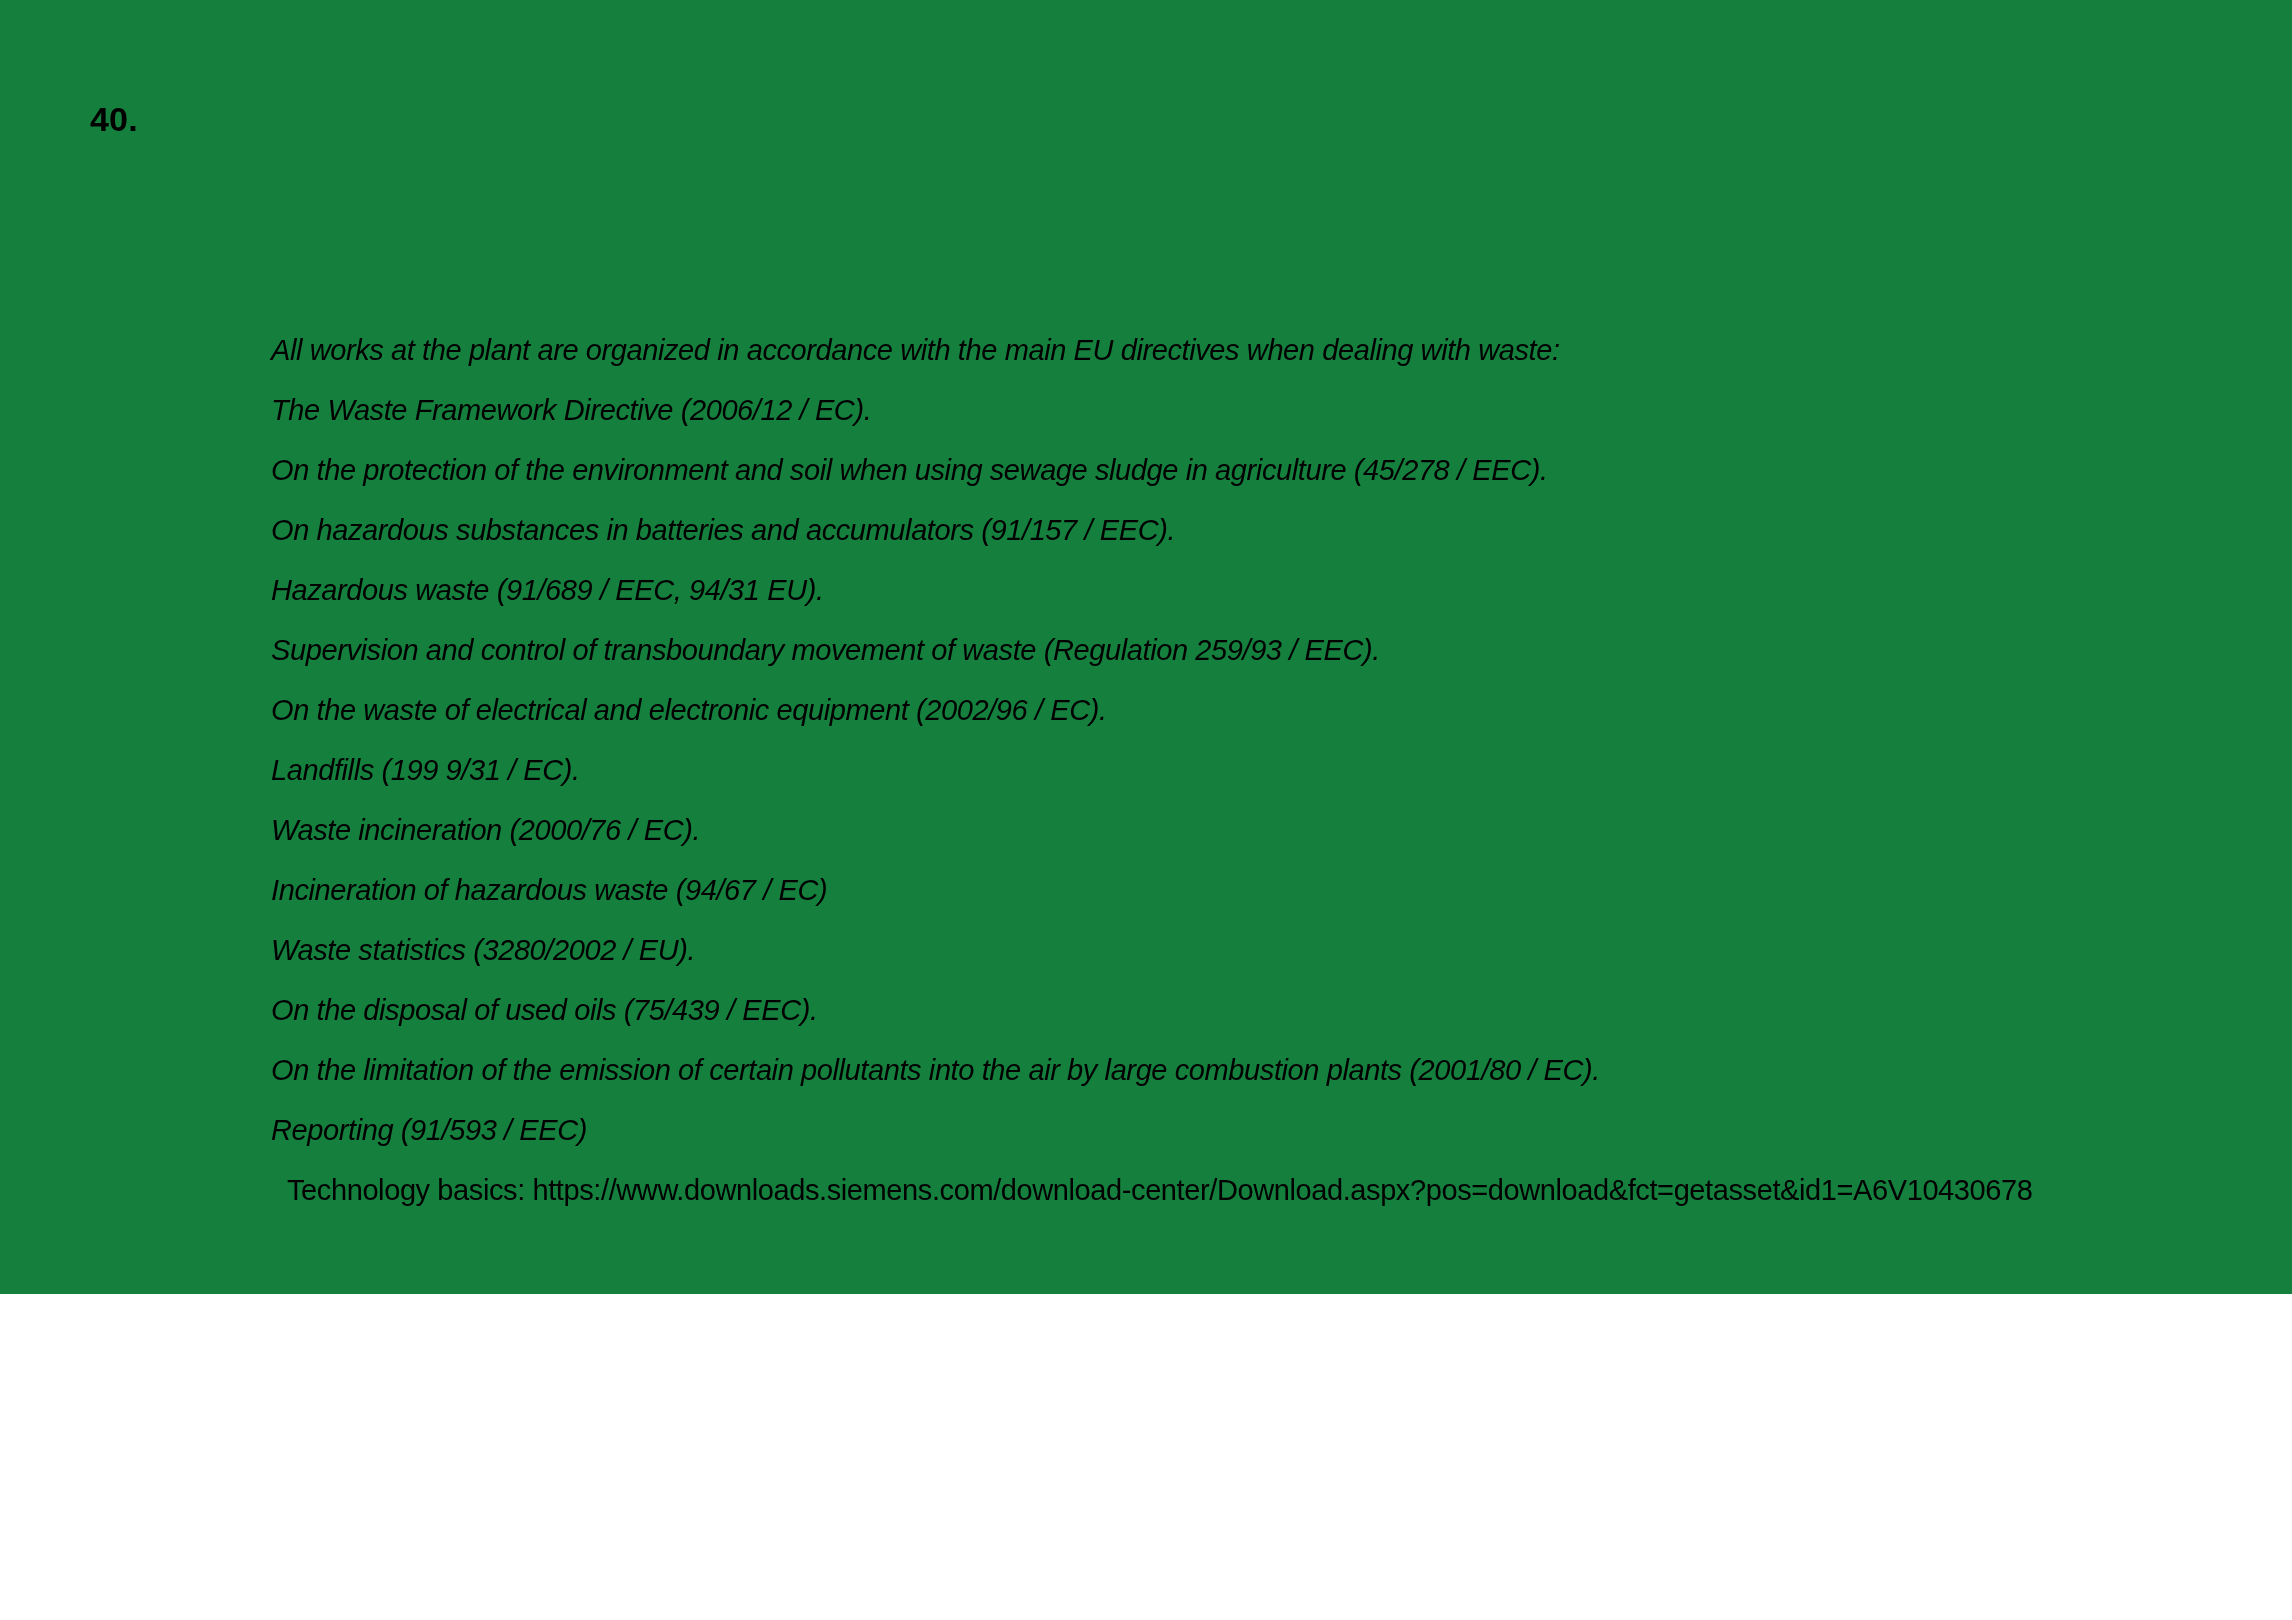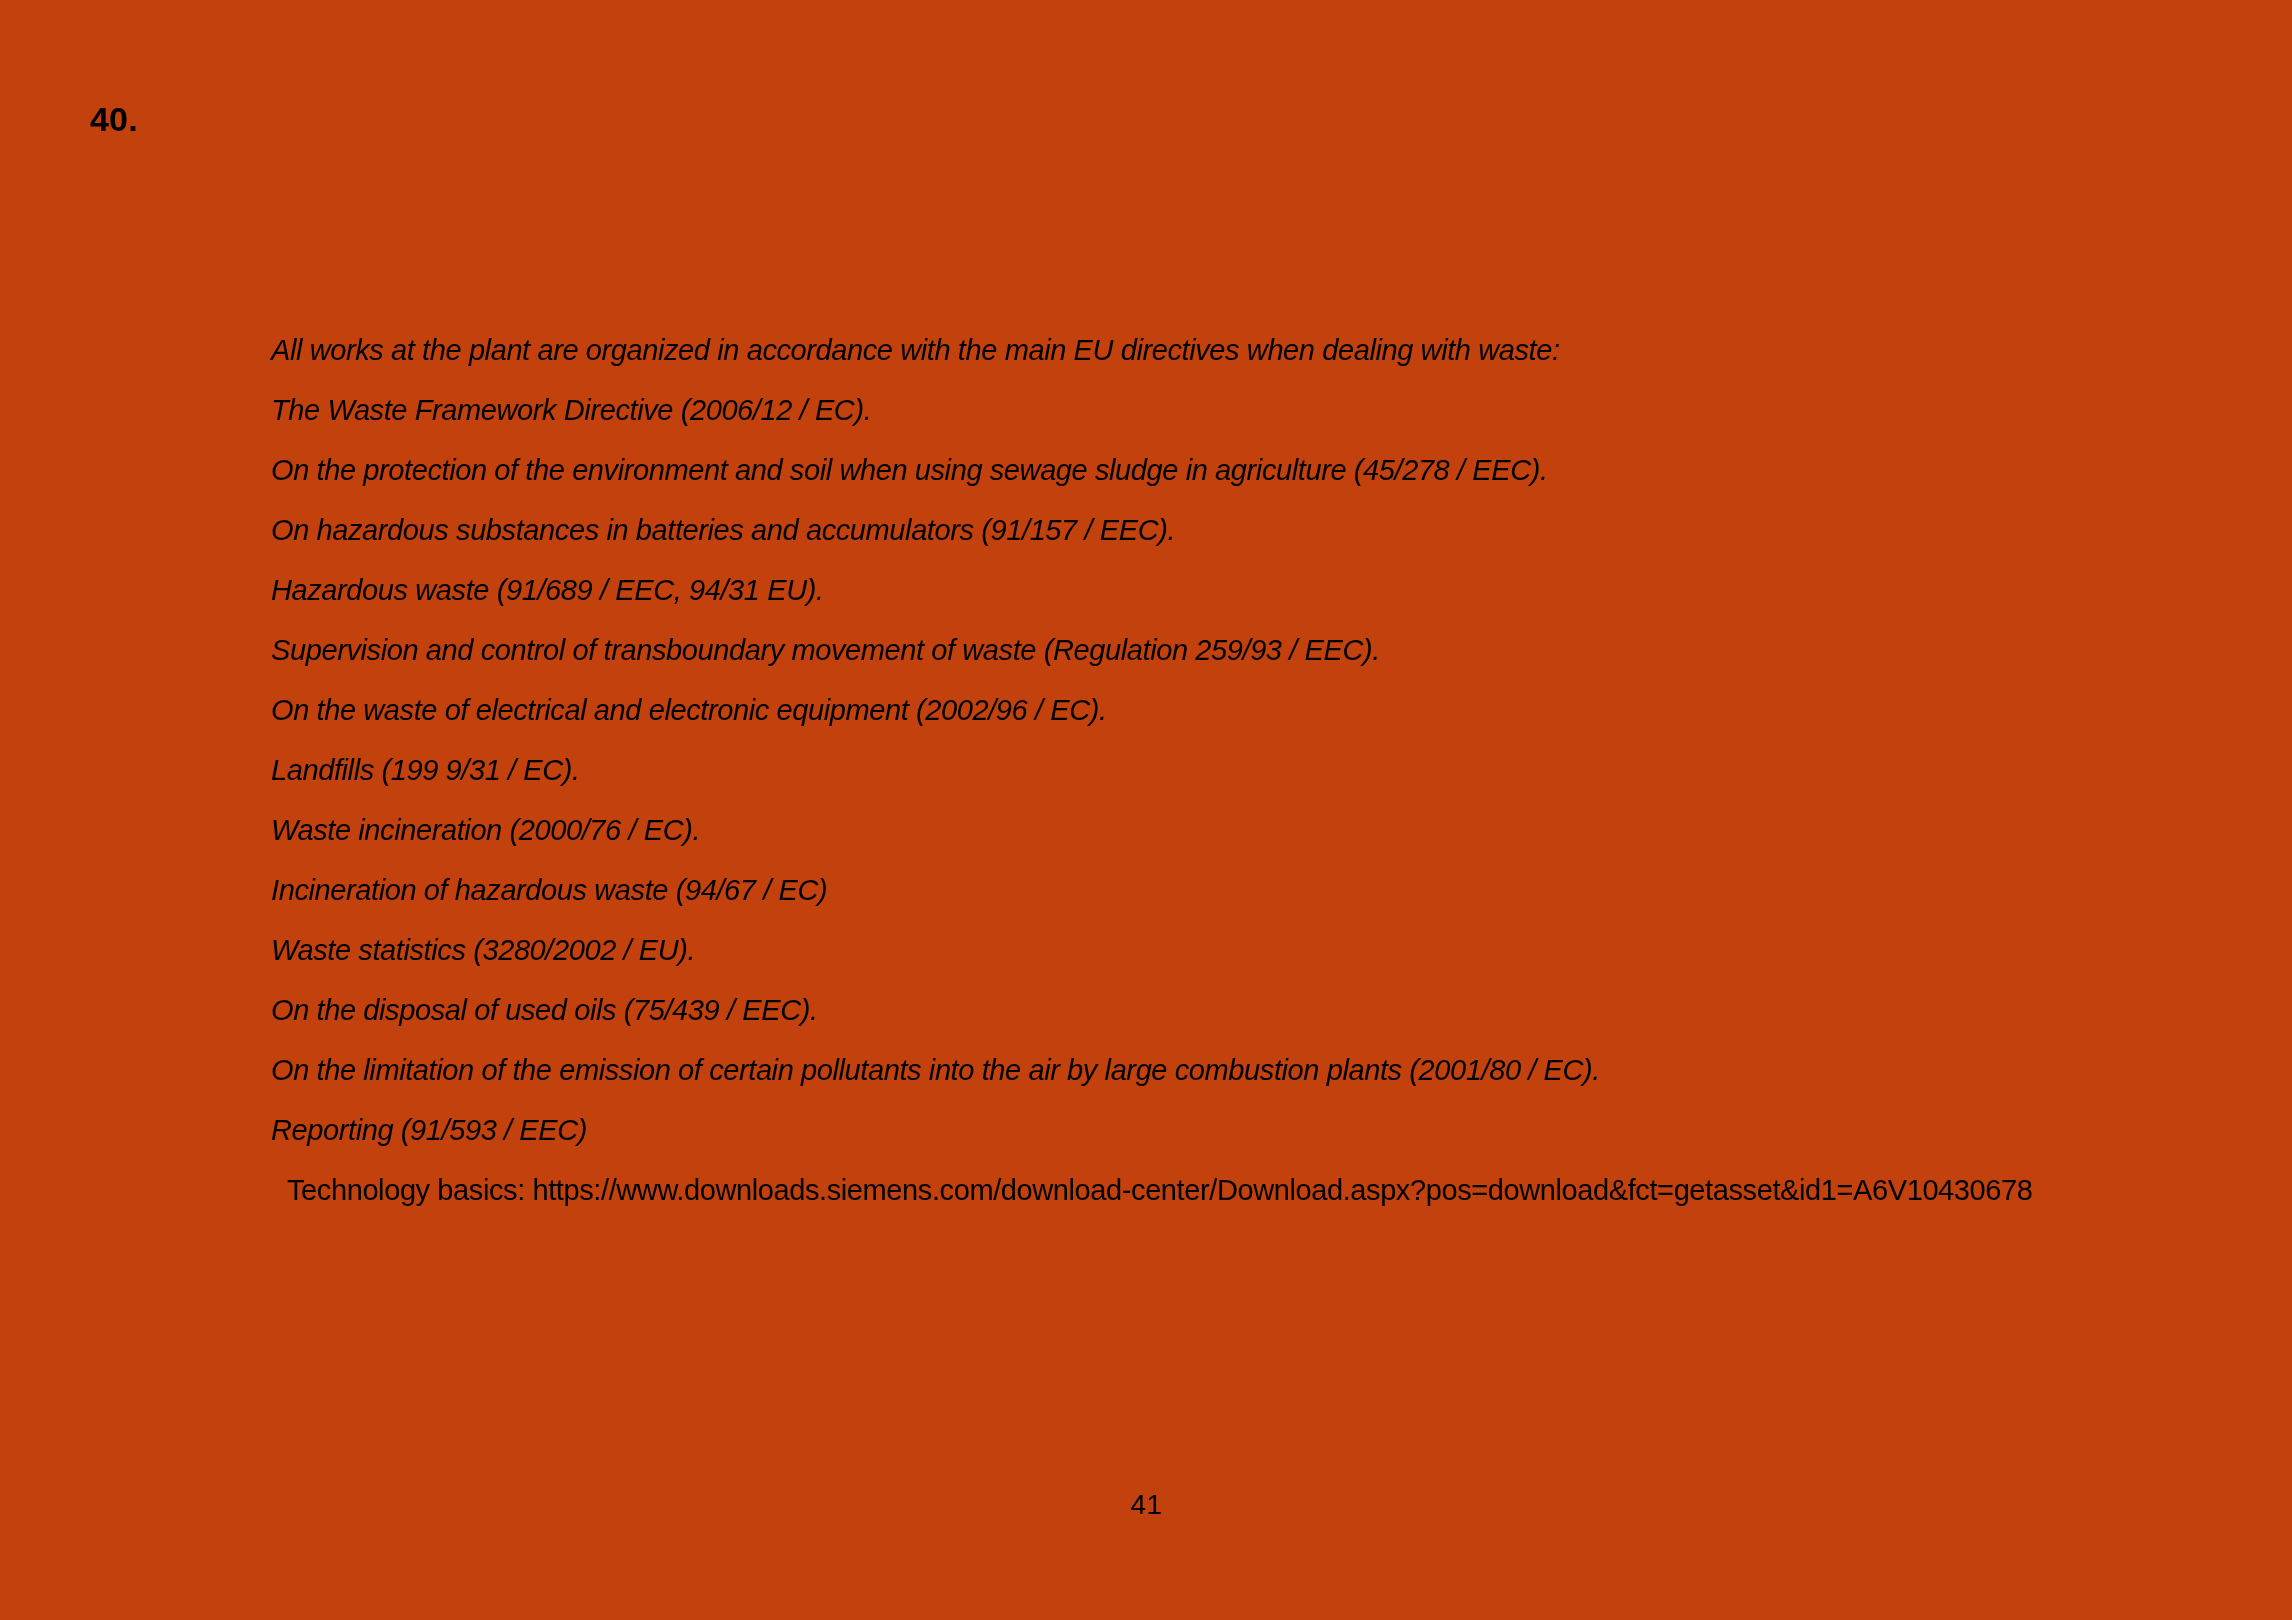--- a/index.html
+++ b/index.html
@@ -6,22 +6,22 @@
   body {
     width: 2293px;
     height: 1620px;
     background: #ffffff;
     font-family: "Liberation Sans", sans-serif;
     color: #000000;
   }
   .page {
     position: relative;
     width: 2293px;
-    height: 1620px;
-    background: #c2410c;
+    height: 1294px;
+    background: #15803d;
     overflow: hidden;
   }
   .heading {
     position: absolute;
     left: 90px;
     top: 100px;
     display: flex;
     align-items: baseline;
     gap: 14.7px;
     font-weight: 700;

